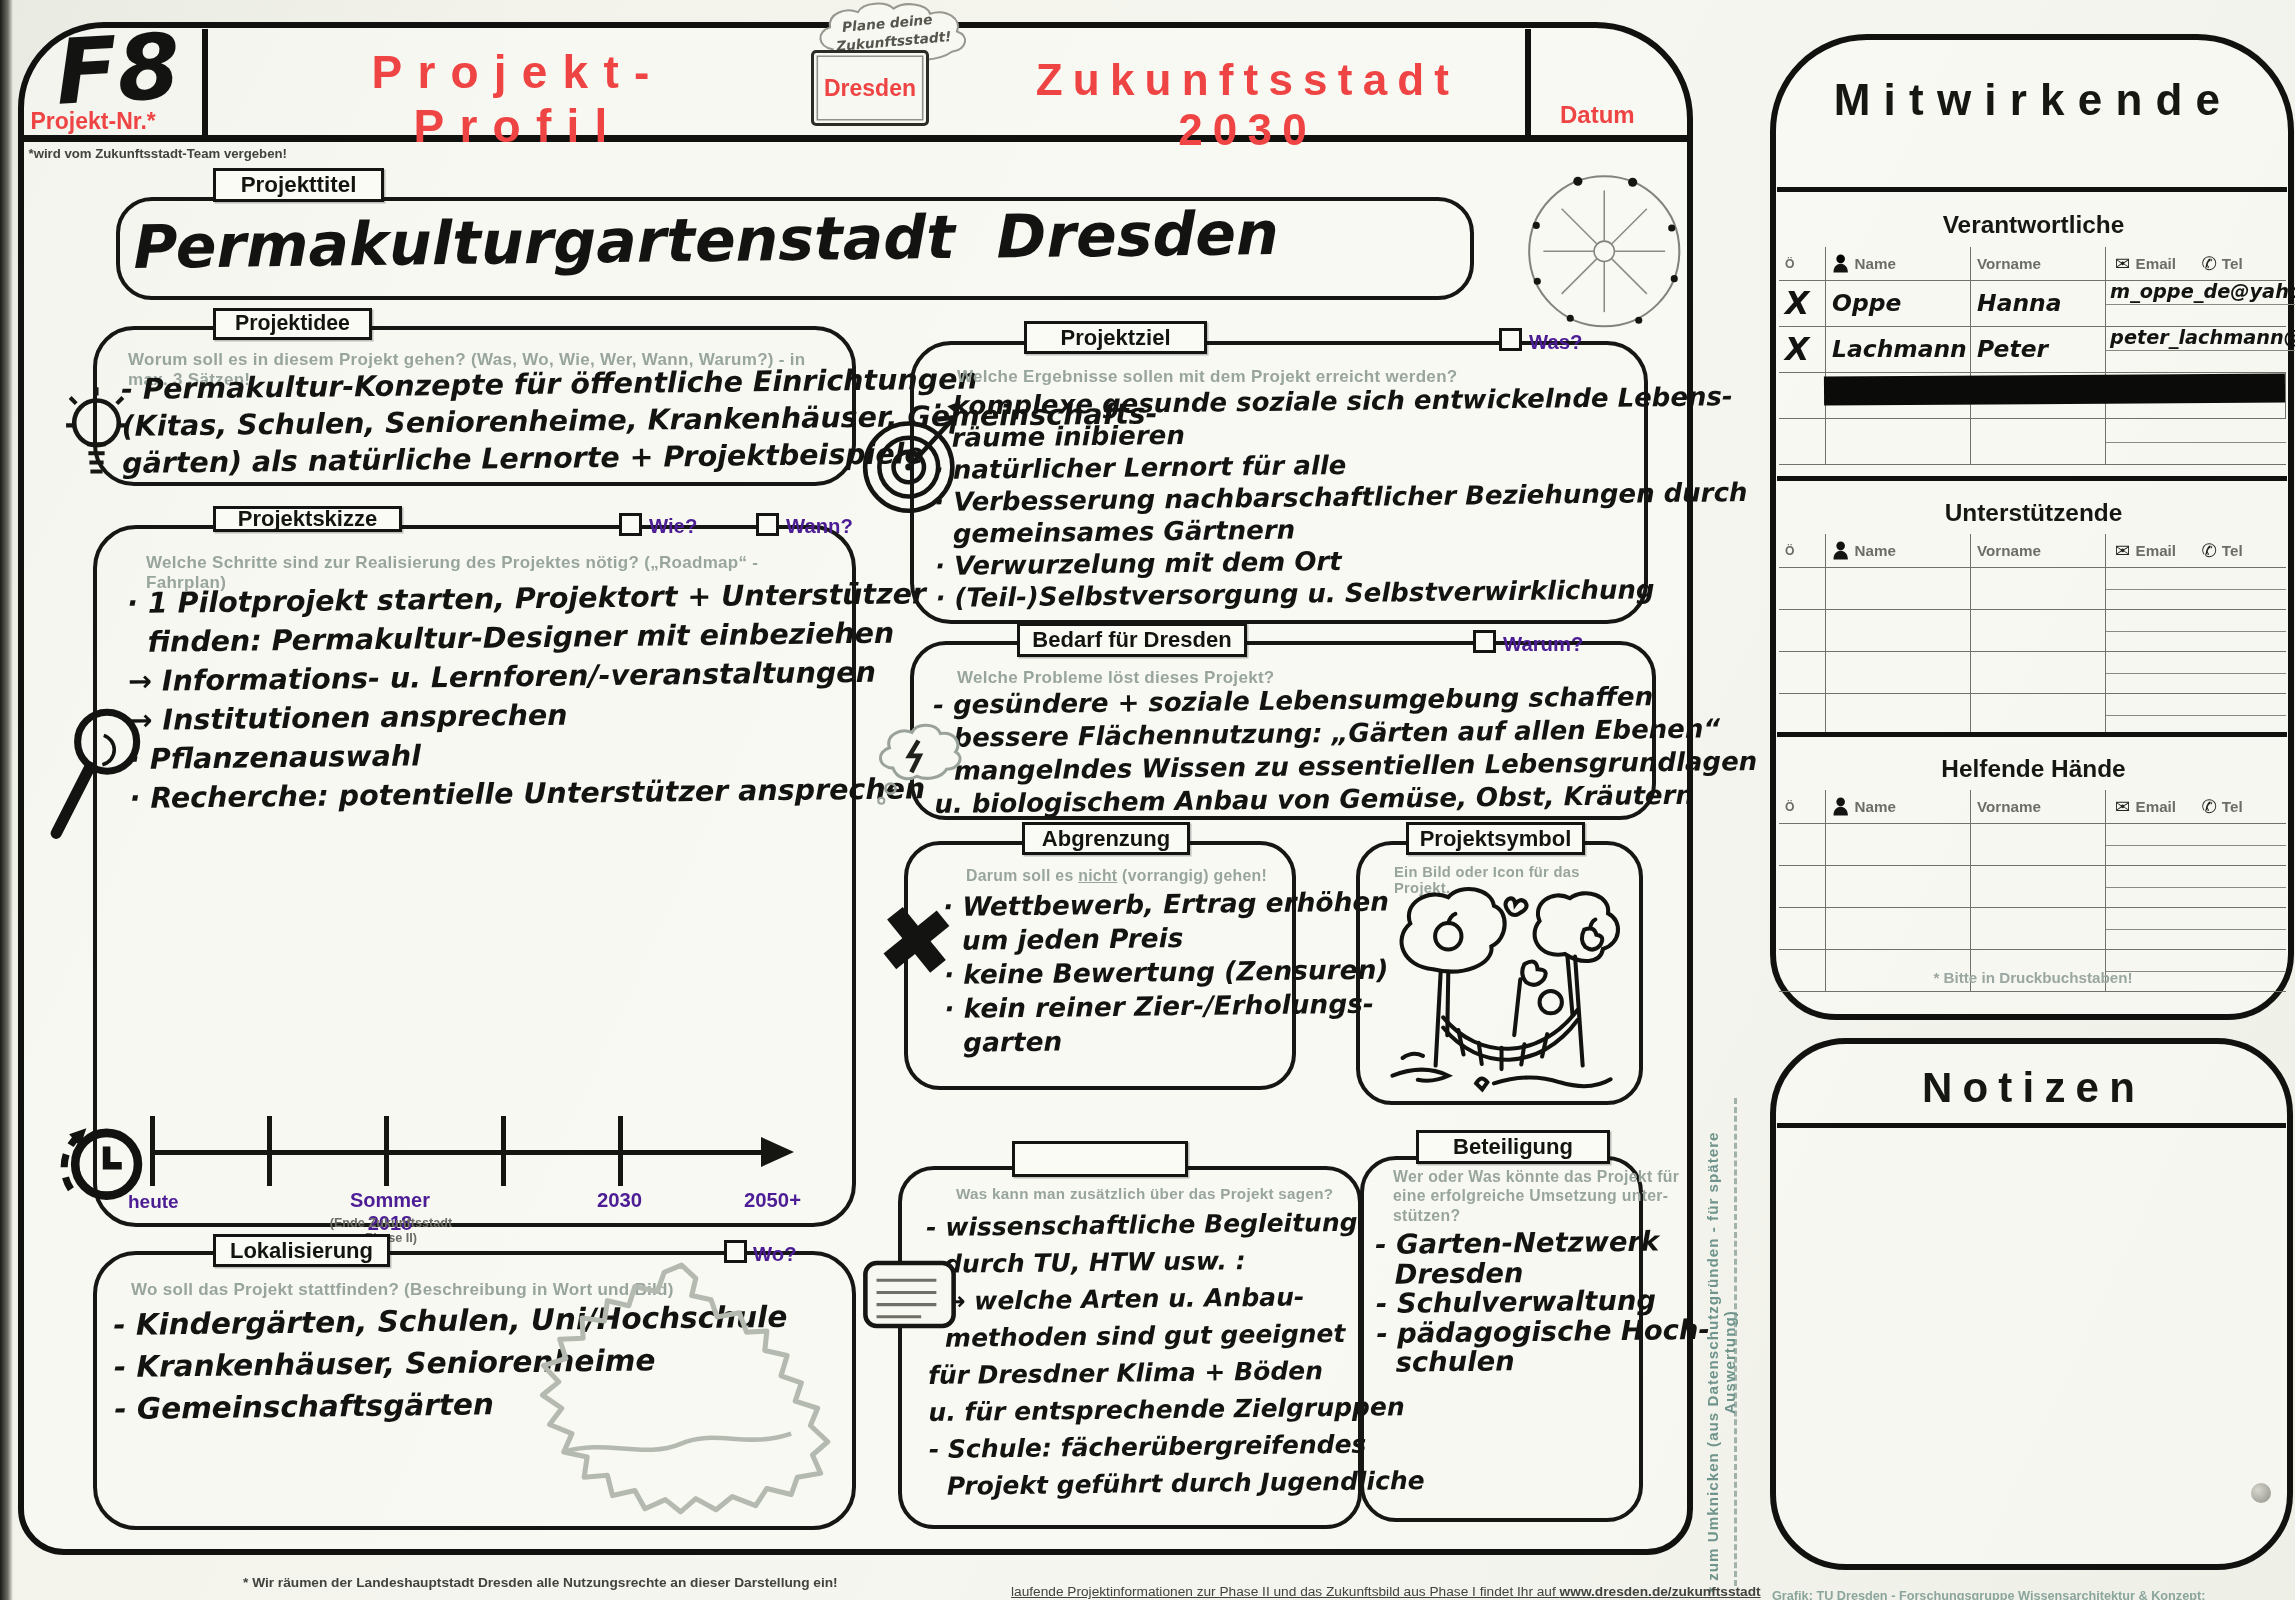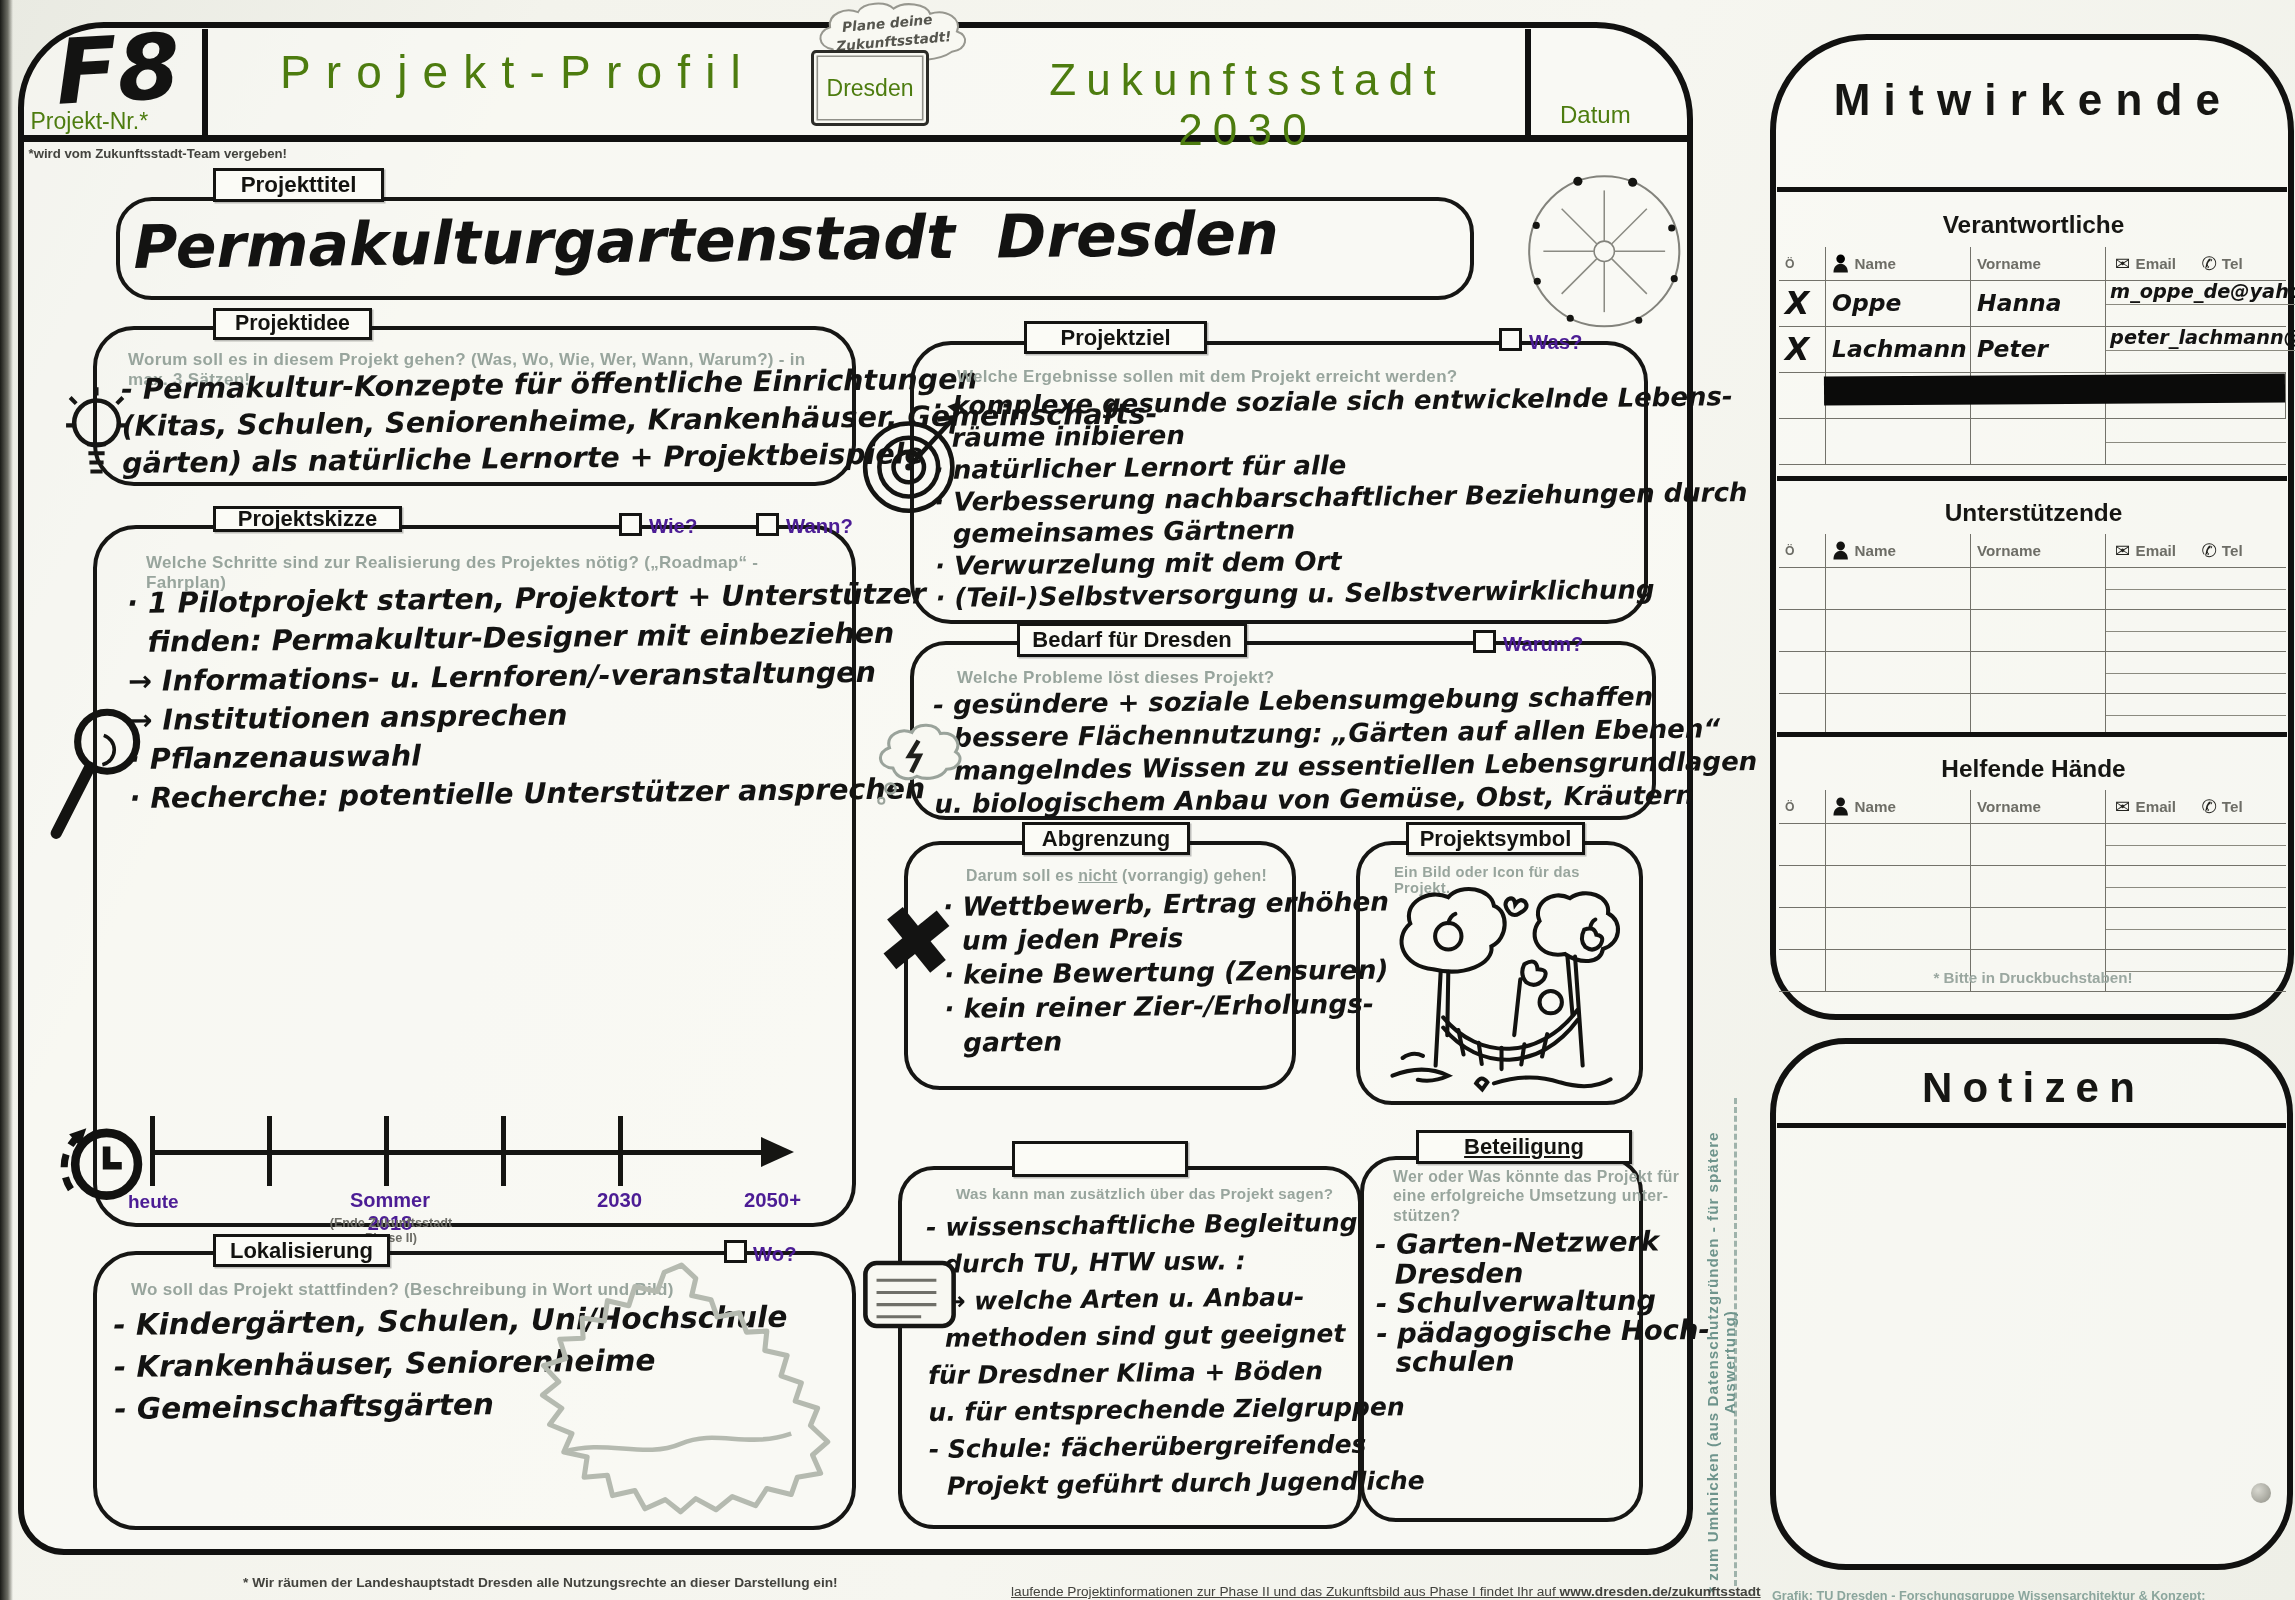--- a/index.html
+++ b/index.html
@@ -11,21 +11,21 @@
   .abs{position:absolute;}
   .edge-left{left:0;top:0;width:13.2px;height:1600px;background:linear-gradient(90deg,#191a16,#6e6f66 60%,rgba(110,111,102,0));}
   
   .sheet{box-sizing:border-box;border:6.6px solid #111110;background:rgba(252,252,247,.55);}
   .sheet-main{left:18.3px;top:22.4px;width:1675px;height:1533px;border-radius:86px 97px 46px 46px;}
   .sheet-mw{left:1770px;top:34px;width:524px;height:986px;border-radius:97px 97px 66px 66px;}
   .sheet-no{left:1770px;top:1038px;width:523px;height:532px;border-radius:76px;}
   .hdr-line{left:18.3px;top:135px;width:1675px;height:6.6px;background:#111110;}
   .vline{background:#111110;width:6.1px;}
   
-  .print{font-weight:normal;color:#4d7c0f;}
+  .print{font-weight:bold;color:#ef4444;}
   .hint{color:#98a59d;font-weight:bold;letter-spacing:0.3px;}
   .hint .u{text-decoration:underline;}
   .graylab{color:#4c1d95;font-weight:bold;}
   
   .fbox{box-sizing:border-box;border:4.6px solid #161614;background:transparent;}
   .tab{box-sizing:border-box;border:3.6px solid #141412;background:#fbfbf6;display:flex;align-items:center;justify-content:center;
        font-weight:bold;color:#131310;white-space:nowrap;box-shadow:1.5px 1.5px 0 rgba(20,20,18,.25);}
   .cb{box-sizing:border-box;border:3px solid #14141​2;border:3px solid #141412;background:#fbfbf6;}
   
   .hand{font-family:"DejaVu Sans", sans-serif;font-style:italic;font-weight:bold;color:#131312;}
@@ -317,21 +317,21 @@
     </div>
 </div>
 <div class="abs" style="left:861px;top:1259px;width:97px;height:71px;">
   <svg width="97" height="71" viewBox="0 0 190 140">
     <rect x="8" y="8" width="174" height="124" rx="22" fill="#f8f8f2" stroke="#161614" stroke-width="9"></rect>
     <path d="M30,42 h118 M30,66 h118 M30,90 h118 M30,114 h88" stroke="#6f6f68" stroke-width="6"></path>
   </svg>
 </div>
 
 <div class="abs fbox" style="left:1360px;top:1156px;width:283px;height:366px;border-radius:36px;"></div>
-<div class="abs tab" style="left:1416px;top:1130px;width:216px;height:34px;font-size:22px;text-decoration:underline;">Beteiligung</div>
+<div class="abs tab" style="left:1416px;top:1130px;width:194px;height:34px;font-size:22px;">Beteiligung</div>
 <div class="abs hint" style="left:1393px;top:1167px;width:244px;font-size:15.8px;line-height:19.3px;">
   <div>
       <div class="hand-line">Wer oder Was könnte das Projekt für</div>
       <div class="hand-line">eine erfolgreiche Umsetzung unter-</div>
       <div class="hand-line">stützen?</div>
     </div>
 </div>
 <div class="abs tilt" style="left:1375px;top:1230px;width:264px;font-size:27.4px;line-height:29.5px;">
   <div class="hand">
       <div class="hand-line">- Garten-Netzwerk</div>

